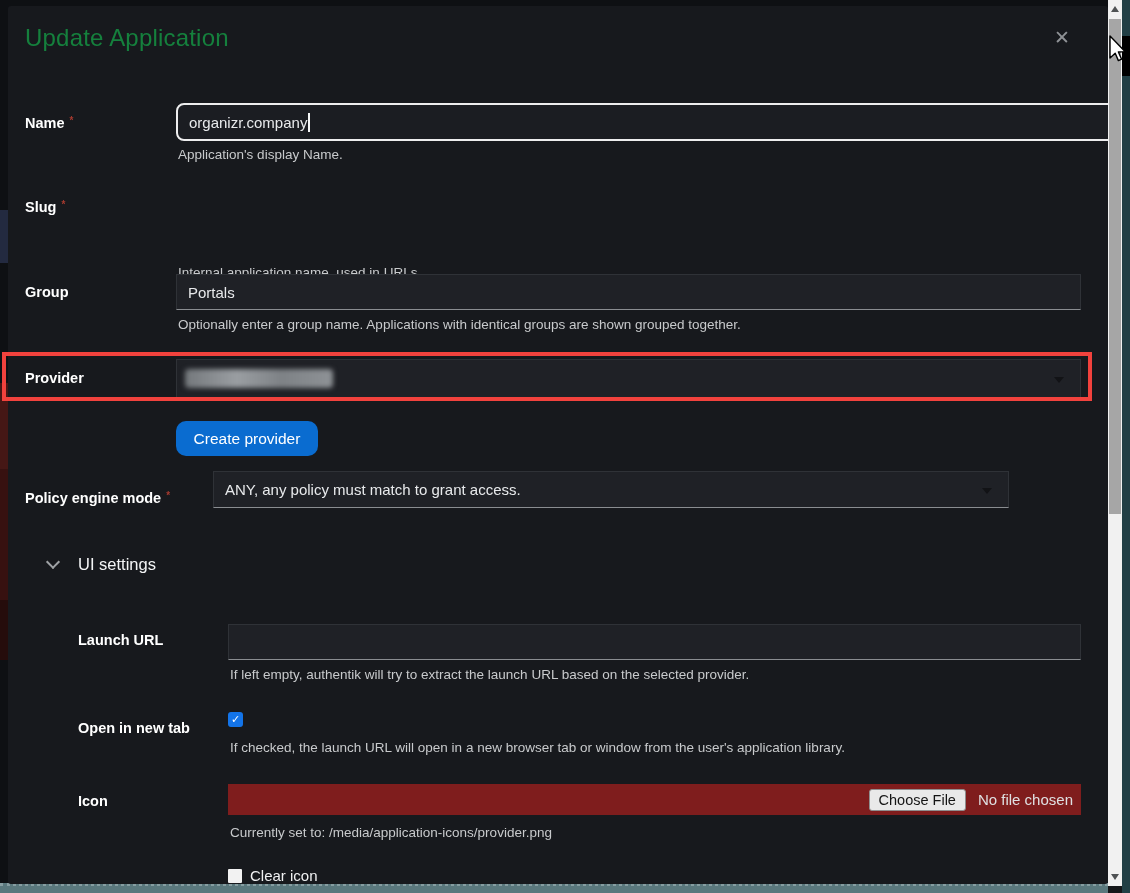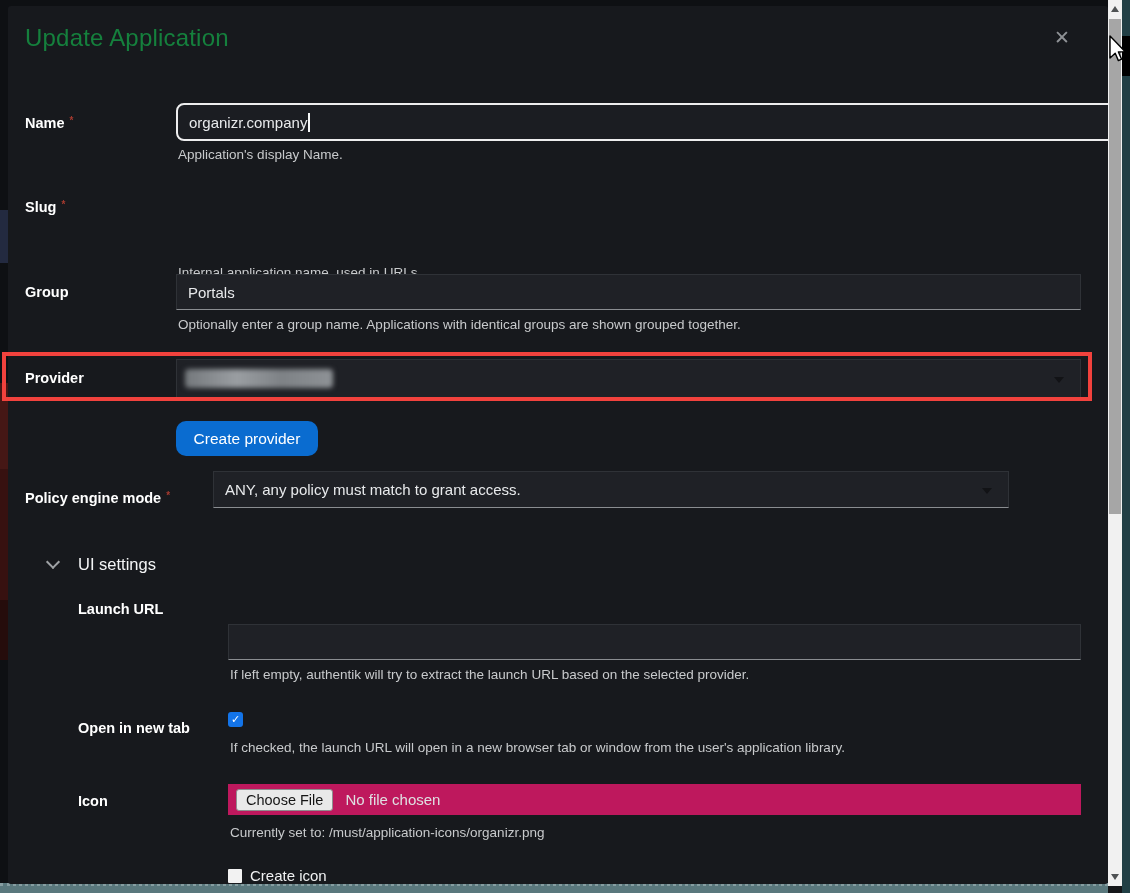--- a/index.html
+++ b/index.html
@@ -47,21 +47,21 @@
 
   .chevron-down { width:10px; height:10px; border-right:2.4px solid #9fa2a5; border-bottom:2.4px solid #9fa2a5;
                   transform:rotate(45deg); cursor:pointer; }
   .group-title { font-size:16.5px; color:#f4f5f6; cursor:pointer;text-align:right; }
 
   .checkbox { width:15px; height:15px; border-radius:3px; display:flex; align-items:center; justify-content:center; cursor:pointer; }
   .checkbox.checked { background:#1374e9; color:#fff; font-size:11px; font-weight:bold; line-height:1; }
   .checkbox.unchecked { background:#f2f2f2; border-radius:1px; }
   .cb-label { font-size:15px; color:#f0f1f2; }
 
-  .file-row { background:#be185d; display:flex; align-items:center; padding:0 8px; }
+  .file-row { background:#7f1d1d; display:flex; align-items:center; padding:0 8px;justify-content:flex-end; }
   .file-btn { background:#e9e9e9; color:#141414; border:1px solid #8f8f8f; border-radius:3px;
               font-size:14.5px; padding:2px 9px; cursor:pointer; font-family:inherit; }
   .file-status { font-size:15px; color:#dfe0e2; margin-left:12px; }
 
   
   .red-annotation { left:2px; top:352px; width:1090px; height:49px; border:4px solid #f2423d; pointer-events:none; }
 
   
   .scrollbar { left:1108px; top:0; width:14px; height:886px; background:#f1f1f1; }
   .sb-btn { position:absolute; left:0; width:14px; height:17px; background:#f1f1f1;
@@ -118,41 +118,41 @@
 
     <div class="abs flabel" style="left:17px;top:484px;"><span>Policy engine mode</span><span class="req">*</span></div>
     <div class="abs select" style="left:168px;top:465px;width:796px;height:37px;margin-left:37px;">
       <span>ANY, any policy must match to grant access.</span>
       <span class="caret"></span>
     </div>
 
     <div class="abs chevron-down" style="left:40px;top:551px;"></div>
     <div class="abs group-title" style="left:70px;top:549px;">UI settings</div>
 
-    <div class="abs flabel" style="left:70px;top:595px;">Launch URL</div>
+    <div class="abs flabel" style="left:70px;top:626px;">Launch URL</div>
     <div class="abs tinput" style="left:220px;top:618px;width:853px;height:36px;">
         <span></span>
       </div>
     <div class="abs help" style="left:222px;top:661px;">If left empty, authentik will try to extract the launch URL based on the selected provider.</div>
 
     <div class="abs flabel" style="left:70px;top:714px;">Open in new tab</div>
     <div class="abs checkbox checked" style="left:220px;top:706px;">
         <span>✓</span>
       </div>
     <div class="abs help" style="left:222px;top:734px;">If checked, the launch URL will open in a new browser tab or window from the user's application library.</div>
 
     <div class="abs flabel" style="left:70px;top:787px;">Icon</div>
     <div class="abs file-row" style="left:220px;top:778px;width:853px;height:31px;">
       <button class="file-btn">Choose File</button>
       <span class="file-status">No file chosen</span>
     </div>
-    <div class="abs help" style="left:222px;top:819px;">Currently set to: /must/application-icons/organizr.png</div>
+    <div class="abs help" style="left:222px;top:819px;">Currently set to: /media/application-icons/provider.png</div>
 
     <div class="abs checkbox unchecked" style="left:220px;top:863px;width:14px;height:14px;"></div>
-    <div class="abs cb-label" style="left:242px;top:861px;">Create icon</div>
+    <div class="abs cb-label" style="left:242px;top:861px;">Clear icon</div>
   </div>
 
   <div class="abs red-annotation"></div>
 
   <div class="abs scrollbar">
     <div class="sb-btn sb-up">
         <span class="tri-up"></span>
       </div>
     <div class="sb-thumb"></div>
     <div class="sb-btn sb-down">

